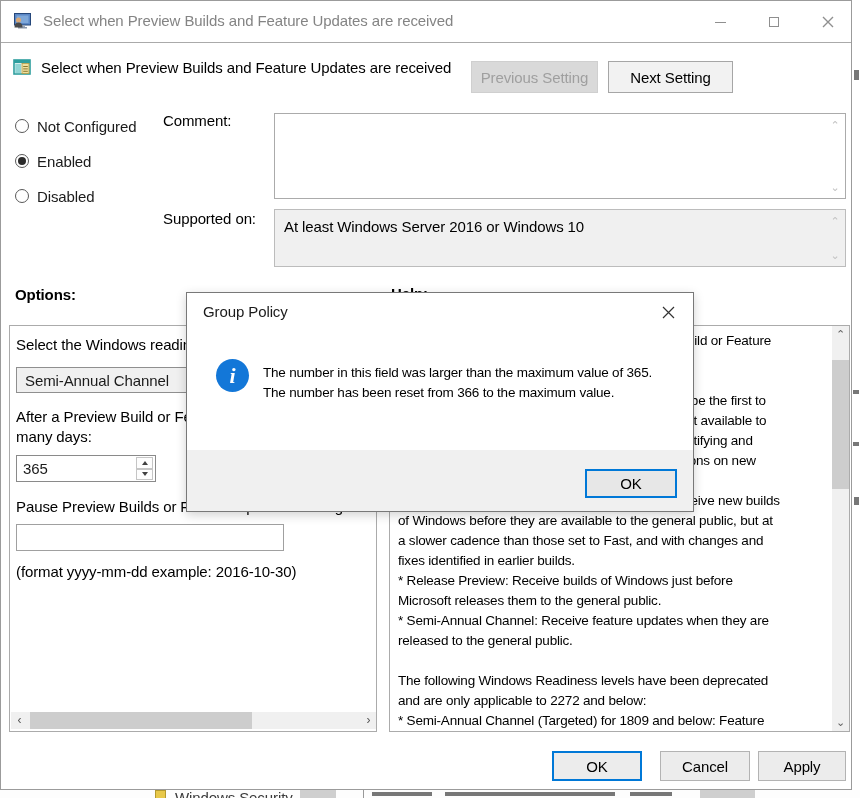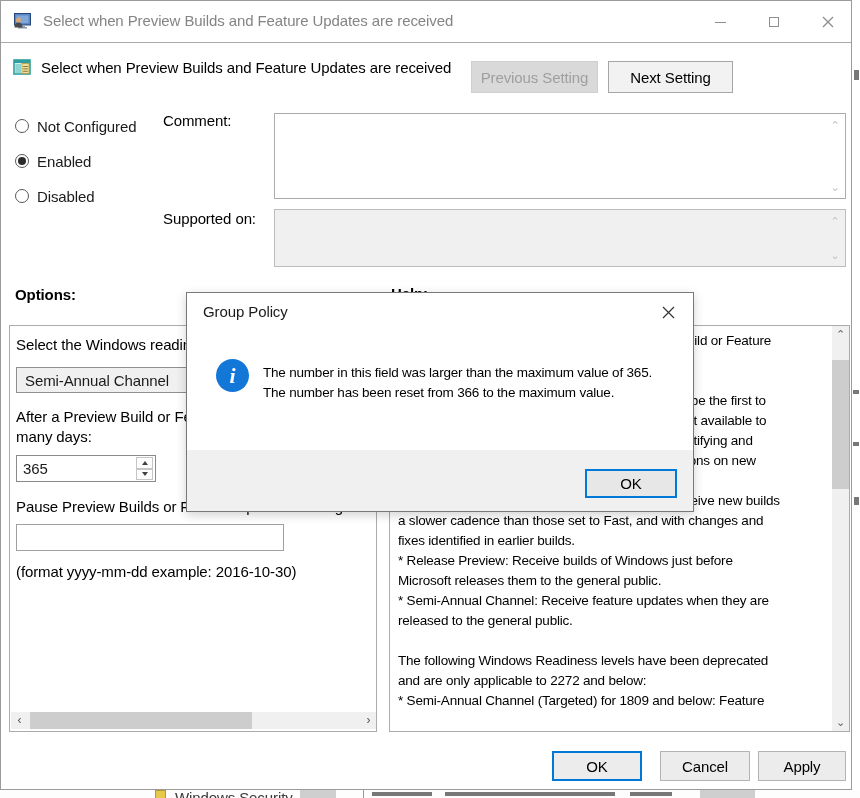--- a/index.html
+++ b/index.html
@@ -174,20 +174,21 @@
     <div class="comment-box">
       <div class="box-scroll-chevron" style="top:6px;">⌃</div>
       <div class="box-scroll-chevron" style="bottom:6px;">⌄</div>
       <span></span>
     </div>
 
     <div class="field-label lbl-supported">Supported on:</div>
     <div class="supported-box">
       <div class="box-scroll-chevron" style="top:6px;">⌃</div>
       <div class="box-scroll-chevron" style="bottom:6px;">⌄</div>
+      <span>At least Windows Server 2016 or Windows 10</span>
     </div>
 
     <div class="section-label lbl-options">Options:</div>
     <div class="section-label lbl-help">Help:</div>
 
     <div class="options-panel">
       <div class="op-text op-line1">Select the Windows readiness level for the updates you want to receive:</div>
       <div class="op-combo">
         <span>Semi-Annual Channel</span>
       </div>
@@ -218,20 +219,21 @@
       <div class="help-text">
           <div class="help-line">Enable this policy to specify the level of Preview Build or Feature</div>
           <div class="help-line">Updates to receive, and when.</div>
           <div class="help-line">&nbsp;</div>
           <div class="help-line">* Preview Build - Fast: Devices set to this level will be the first to</div>
           <div class="help-line">receive new builds of Windows with features not yet available to</div>
           <div class="help-line">the general public. Select Fast to participate in identifying and</div>
           <div class="help-line">reporting issues to Microsoft, and provide suggestions on new</div>
           <div class="help-line">functionality.</div>
           <div class="help-line">* Preview Build - Slow: Devices set to this level receive new builds</div>
+          <div class="help-line">of Windows before they are available to the general public, but at</div>
           <div class="help-line">a slower cadence than those set to Fast, and with changes and</div>
           <div class="help-line">fixes identified in earlier builds.</div>
           <div class="help-line">* Release Preview: Receive builds of Windows just before</div>
           <div class="help-line">Microsoft releases them to the general public.</div>
           <div class="help-line">* Semi-Annual Channel: Receive feature updates when they are</div>
           <div class="help-line">released to the general public.</div>
           <div class="help-line">&nbsp;</div>
           <div class="help-line">The following Windows Readiness levels have been deprecated</div>
           <div class="help-line">and are only applicable to 2272 and below:</div>
           <div class="help-line">* Semi-Annual Channel (Targeted) for 1809 and below: Feature</div>

